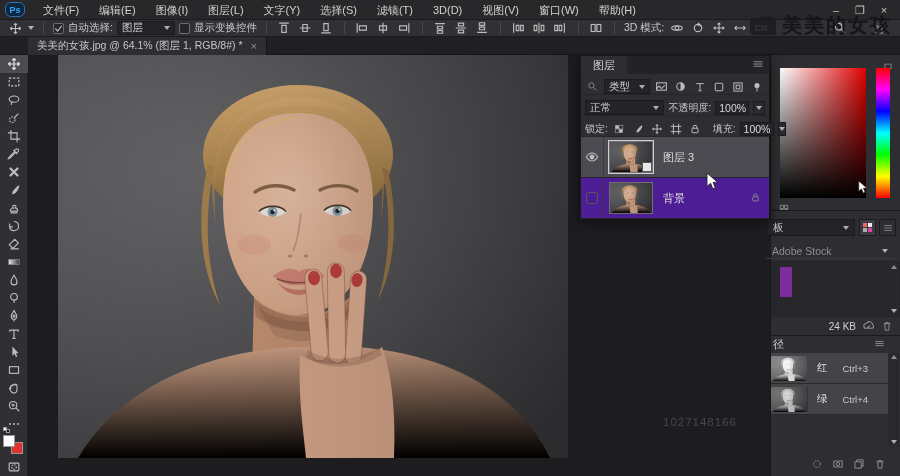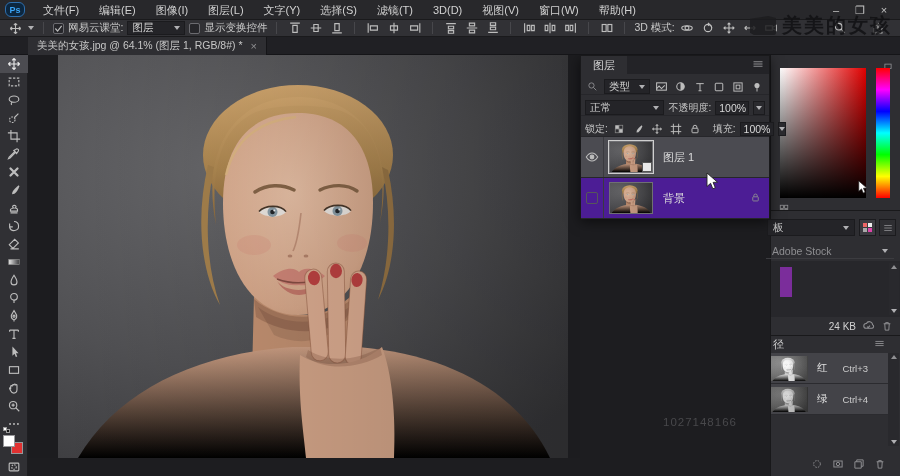--- a/index.html
+++ b/index.html
@@ -197,21 +197,21 @@
           <path d="M8 1.5v13M1.5 8h13M8 1.5l-2 2.4M8 1.5l2 2.4M8 14.5l-2-2.4M8 14.5l2-2.4M1.5 8l2.4-2M1.5 8l2.4 2M14.5 8l-2.4-2M14.5 8l-2.4 2"></path>
         </svg>
       </span>
     <span class="car"></span>
     <span class="vsep"></span>
     <span class="chk">
         <svg class="ic" width="9" height="9" viewBox="0 0 10 10">
           <path d="M1.5 5l2.5 2.8L8.5 2"></path>
         </svg>
       </span>
-    <span class="ob-label">网易云课堂:</span>
+    <span class="ob-label">自动选择:</span>
     <span class="dd" style="width:58px">
         <span>图层</span>
         <span class="car"></span>
       </span>
     <span class="chk"></span>
     <span class="ob-label">显示变换控件</span>
     <span class="vsep"></span>
     <span class="oicon">
         <svg class="ic" width="14" height="14" viewBox="0 0 16 16">
           <path d="M2.5 2.5h11M5.5 5h5v8h-5z"></path>
@@ -575,21 +575,21 @@
             <path d="M1.5 8c2-3.2 4.2-4.6 6.5-4.6S12.5 4.8 14.5 8c-2 3.2-4.2 4.6-6.5 4.6S3.5 11.2 1.5 8z"></path>
             <circle cx="8" cy="8" r="2.1" fill="#bdbdbd"></circle>
           </svg>
         </span>
       <span class="thumb selth">
           <svg viewBox="0 0 510 403" preserveAspectRatio="none">
             <use href="#photo"></use>
           </svg>
           <span class="badge"></span>
         </span>
-      <span class="lname">图层 1</span>
+      <span class="lname">图层 3</span>
     </div>
     <div class="layer-row">
       <span class="eye-col">
           <span class="empty-well"></span>
         </span>
       <span class="thumb">
           <svg viewBox="0 0 510 403" preserveAspectRatio="none">
             <use href="#photo"></use>
           </svg>
         </span>

